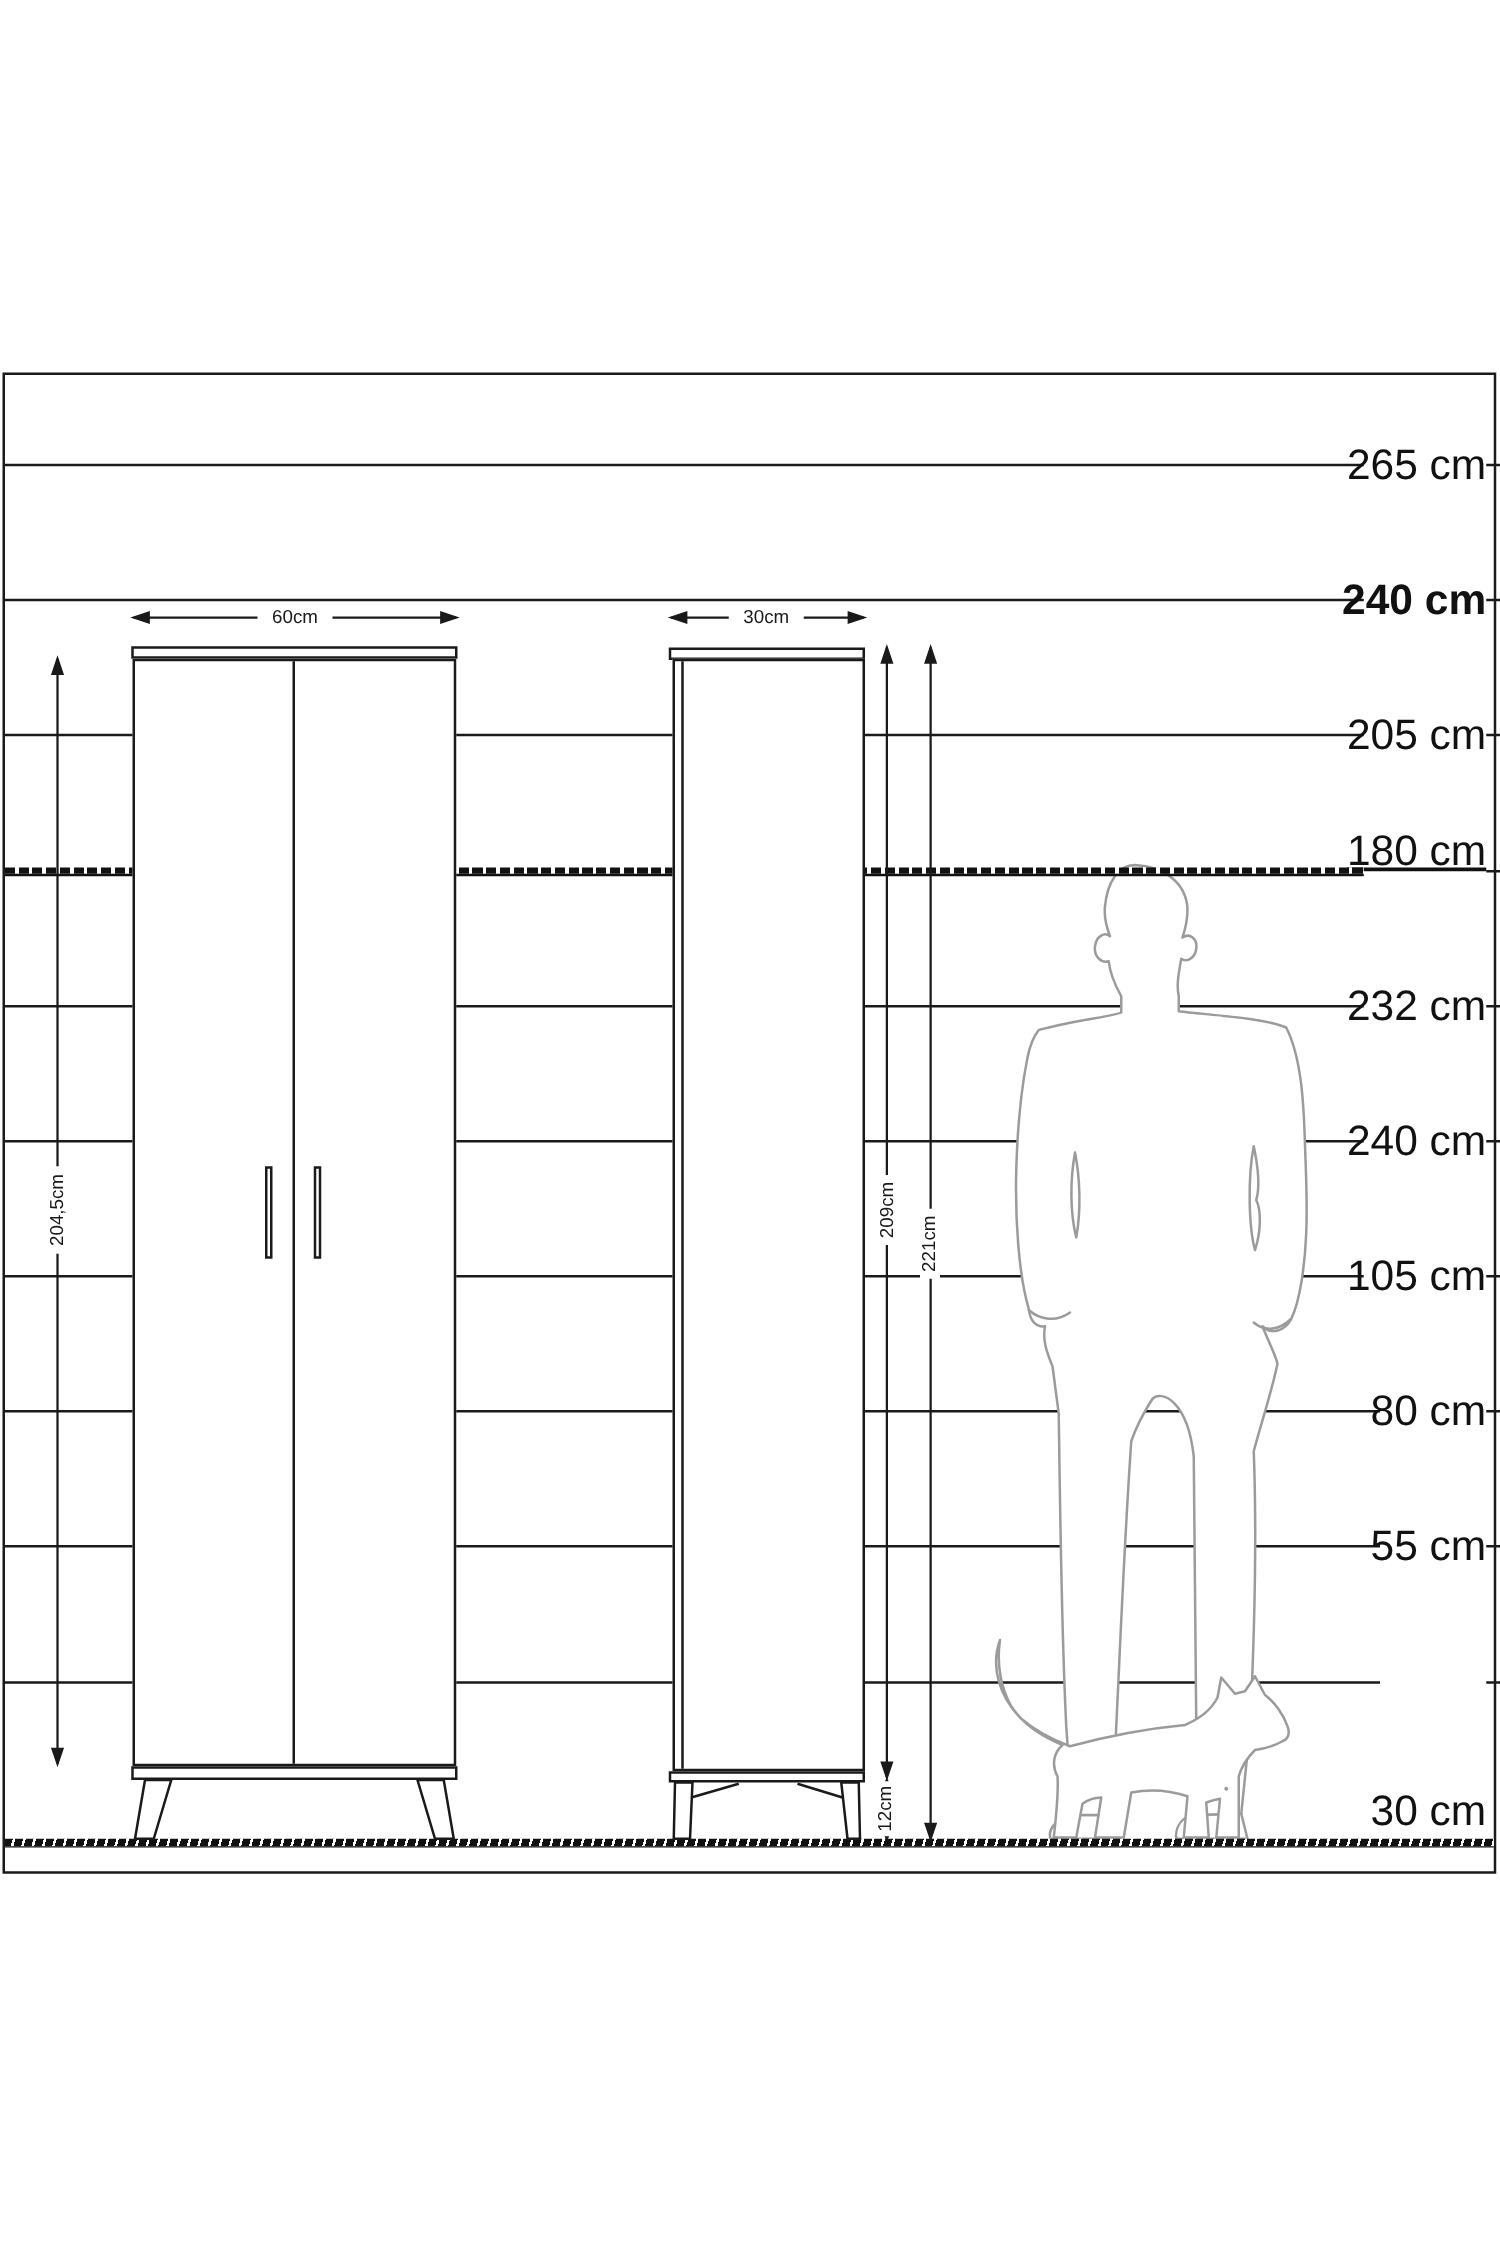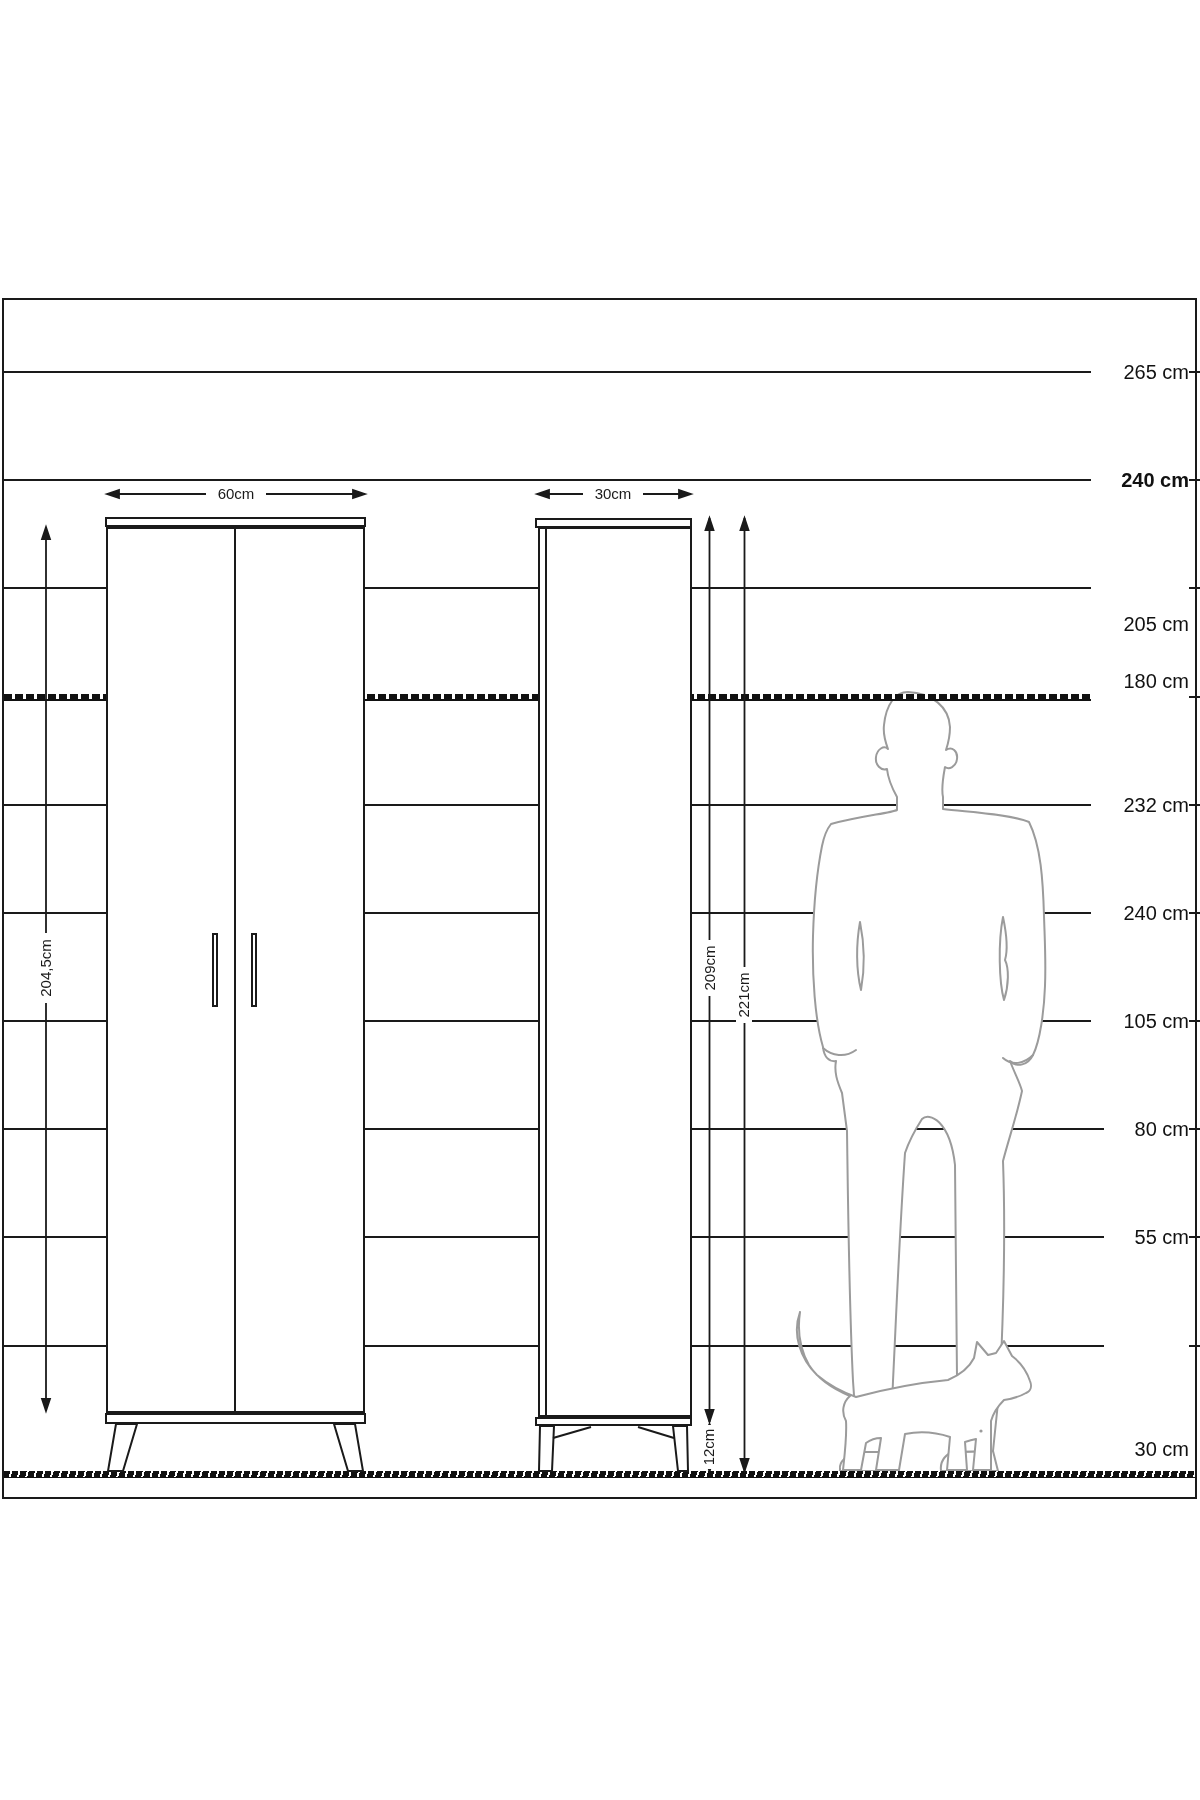--- a/index.html
+++ b/index.html
@@ -1,21 +1,21 @@
 <!DOCTYPE html>
 <html><head>
 <meta charset="utf-8">
 <style>
   html,body{margin:0;padding:0;background:#fff;}
   body{width:1200px;height:1800px;position:relative;font-family:"Liberation Sans",sans-serif;-webkit-font-smoothing:antialiased;}
   #stage{position:absolute;left:0;top:0;width:1200px;height:1800px;background:#fff;overflow:hidden;}
   #frame{position:absolute;left:2px;top:298px;width:1191px;height:1197px;border:2px solid #1a1a1a;background:#fff;}
   .sline{position:absolute;left:0;height:2px;background:#1a1a1a;z-index:1;}
   .tick{position:absolute;right:-8px;width:14px;height:2px;background:#1a1a1a;z-index:1;}
-  .slabel{position:absolute;right:6px;height:42px;line-height:42px;font-size:20px;color:#111;text-align:right;white-space:nowrap;z-index:1;letter-spacing:0px;}
+  .slabel{position:absolute;right:6px;height:42px;line-height:42px;font-size:34px;color:#111;text-align:right;white-space:nowrap;z-index:1;letter-spacing:0px;}
   .band180{position:absolute;left:0;top:394px;width:1087px;height:5px;z-index:3;
     background:repeating-linear-gradient(90deg,#111 0 8px,#fff 8px 11px);border-bottom:2px solid #111;}
   .bandfloor{position:absolute;left:0;top:1171px;width:1191px;height:6px;z-index:3;
     background:repeating-linear-gradient(105deg,#111 0 6px,#fff 6px 8px);border-bottom:1px solid #111;}
   .cabpart{position:absolute;background:#fff;border:2px solid #1a1a1a;box-sizing:border-box;z-index:4;}
   .divider{position:absolute;top:0;bottom:0;width:2px;background:#1a1a1a;}
   .doorline{position:absolute;top:0;bottom:0;width:2px;background:#1a1a1a;}
   .handle{position:absolute;width:6px;height:74px;background:#fff;border:2px solid #1a1a1a;box-sizing:border-box;}
   svg.layer{position:absolute;left:0;top:0;width:1191px;height:1197px;}
   #figures{z-index:2;}
@@ -45,22 +45,22 @@
     <div class="tick" style="top:396px;"></div>
     <div class="tick" style="top:504px;"></div>
     <div class="tick" style="top:612px;"></div>
     <div class="tick" style="top:720px;"></div>
     <div class="tick" style="top:828px;"></div>
     <div class="tick" style="top:936px;"></div>
     <div class="tick" style="top:1045px;"></div>
 
     <div class="slabel" style="top:51px;">265 cm</div>
     <div class="slabel" style="top:159px;font-weight:bold;">240 cm</div>
-    <div class="slabel" style="top:267px;margin-top:36px;">205 cm</div>
-    <div class="slabel" style="top:360px;">180 cm</div>
+    <div class="slabel" style="top:267px;">205 cm</div>
+    <div class="slabel" style="top:360px;text-decoration:underline;">180 cm</div>
     <div class="slabel" style="top:484px;">232 cm</div>
     <div class="slabel" style="top:592px;">240 cm</div>
     <div class="slabel" style="top:700px;margin-left:32px;">105 cm</div>
     <div class="slabel" style="top:808px;">80 cm</div>
     <div class="slabel" style="top:916px;">55 cm</div>
     <div class="slabel" style="top:1086px;margin-top:42px;">30 cm</div>
 
     <svg id="figures" class="layer" viewBox="4 300 1191 1197">
       <g stroke="#9b9b9b" stroke-width="2" fill="#ffffff" stroke-linejoin="round" stroke-linecap="round">
 

